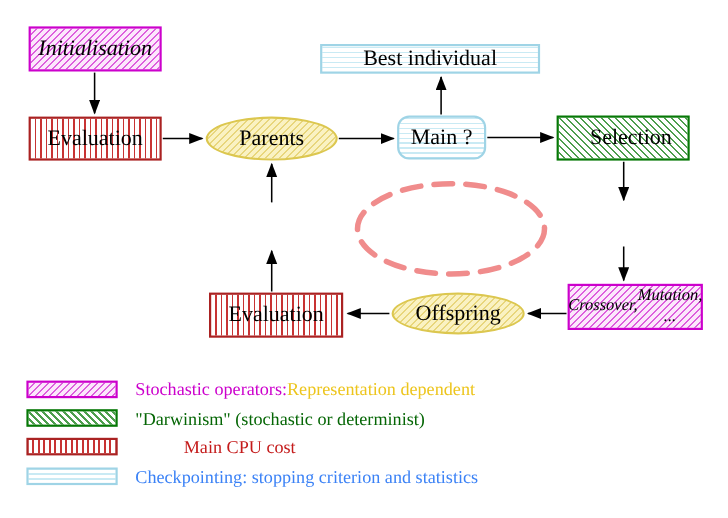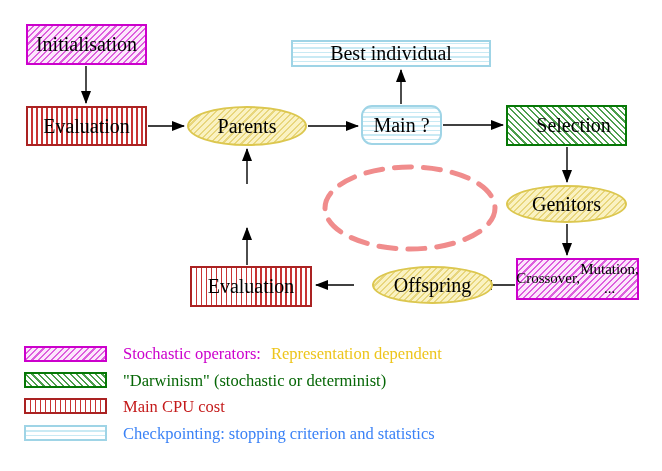--- a/index.html
+++ b/index.html
@@ -7,42 +7,42 @@
     position:relative;width:662px;height:471px;background:#ffffff;overflow:hidden;
     font-family:"Liberation Serif","DejaVu Serif",serif;
   }
   .layer{position:absolute;left:0;top:0;pointer-events:none;}
   .node{
     position:absolute;box-sizing:border-box;
     display:flex;align-items:center;justify-content:center;
     color:#000;font-size:20px;text-align:center;line-height:1.05;
   }
   .p-magenta{border:2px solid #cc00cc;
-    background:repeating-linear-gradient(135deg,#fce7fc 0px,#fce7fc 3px,#dd5fdd 3px,#dd5fdd 4.5px);}
+    background:repeating-linear-gradient(135deg,#fce7fc 0px,#fce7fc 3px,#dd5fdd 3px,#dd5fdd 4.5px);font-style:italic;}
   .p-red{border:2px solid #aa2222;
     background:repeating-linear-gradient(90deg,#ffffff 0px,#ffffff 3.5px,#c83333 3.5px,#c83333 5px);}
   .p-cyan{border:2px solid #9fd4e6;
     background:repeating-linear-gradient(0deg,#ffffff 0px,#ffffff 3px,#c9eaf4 3px,#c9eaf4 4.5px);}
   .p-green{border:2px solid #067806;
     background:repeating-linear-gradient(45deg,#ffffff 0px,#ffffff 3px,#4d9e4d 3px,#4d9e4d 4.5px);padding-left:14px;}
   .p-yellow{border:2px solid #dcc74f;
     background:repeating-linear-gradient(135deg,#faf2c2 0px,#faf2c2 3px,#e8d67c 3px,#e8d67c 4.5px);}
   .ellipse{border-radius:50%;}
   .rounded{border-radius:11px;}
   .small-label{font-size:15px;line-height:1.3;}
   .generation-label{
     position:absolute;color:#f08585;font-size:21px;
     display:flex;align-items:center;justify-content:center;
   }
   .legend-swatch{position:absolute;box-sizing:border-box;width:83px;height:16px;}
   .legend-text{position:absolute;left:123px;height:20px;font-size:16.5px;line-height:20px;white-space:nowrap;}
-  .t-magenta{color:#cc00cc;margin-right:10px;}
+  .t-magenta{color:#cc00cc;}
   .t-gold{color:#edc51c;}
   .t-green{color:#056605;}
-  .t-red{color:#c41a1a;}
+  .t-red{color:#c41a1a;margin-left:44px;}
   .t-blue{color:#3b82f6;}
 </style>
 </head>
 <body>
 
 <div class="canvas">
 
   <svg class="layer" width="662" height="471" viewBox="0 0 662 471">
     <defs>
       <marker id="ah" markerUnits="userSpaceOnUse" markerWidth="16" markerHeight="12" refX="12" refY="5" orient="auto">
@@ -70,25 +70,24 @@
   <div class="node p-yellow ellipse" style="left:187px;top:106px;width:120px;height:40px;">Parents</div>
 
   <div class="node p-cyan" style="left:291px;top:40px;width:200px;height:27px;">Best individual</div>
 
   <div class="node p-cyan rounded" style="left:361px;top:105px;width:81px;height:40px;">Main ?</div>
 
   <div class="node p-green" style="left:506px;top:105px;width:121px;height:41px;">Selection</div>
 
 
 
-  <div class="node p-yellow ellipse" style="left:506px;top:185px;width:121px;height:38px;">Genitors</div>
 
   <div class="node p-red" style="left:190px;top:266px;width:122px;height:41px;">Evaluation</div>
 
-  <div class="node p-yellow ellipse" style="left:372px;top:266px;width:121px;height:38px;">Offspring</div>
+  <div class="node p-yellow ellipse" style="left:356px;top:266px;width:121px;height:38px;">Offspring</div>
 
   <div class="node p-magenta small-label" style="left:516px;top:258px;width:123px;height:42px;">
     <div>Crossover,</div>
     <div>Mutation, ...</div>
   </div>
 
   <div class="legend-swatch p-magenta" style="left:24px;top:346px;"></div>
   <div class="legend-text" style="top:344px;">
     <span class="t-magenta">Stochastic operators:</span><span class="t-gold">Representation dependent</span>
   </div>

